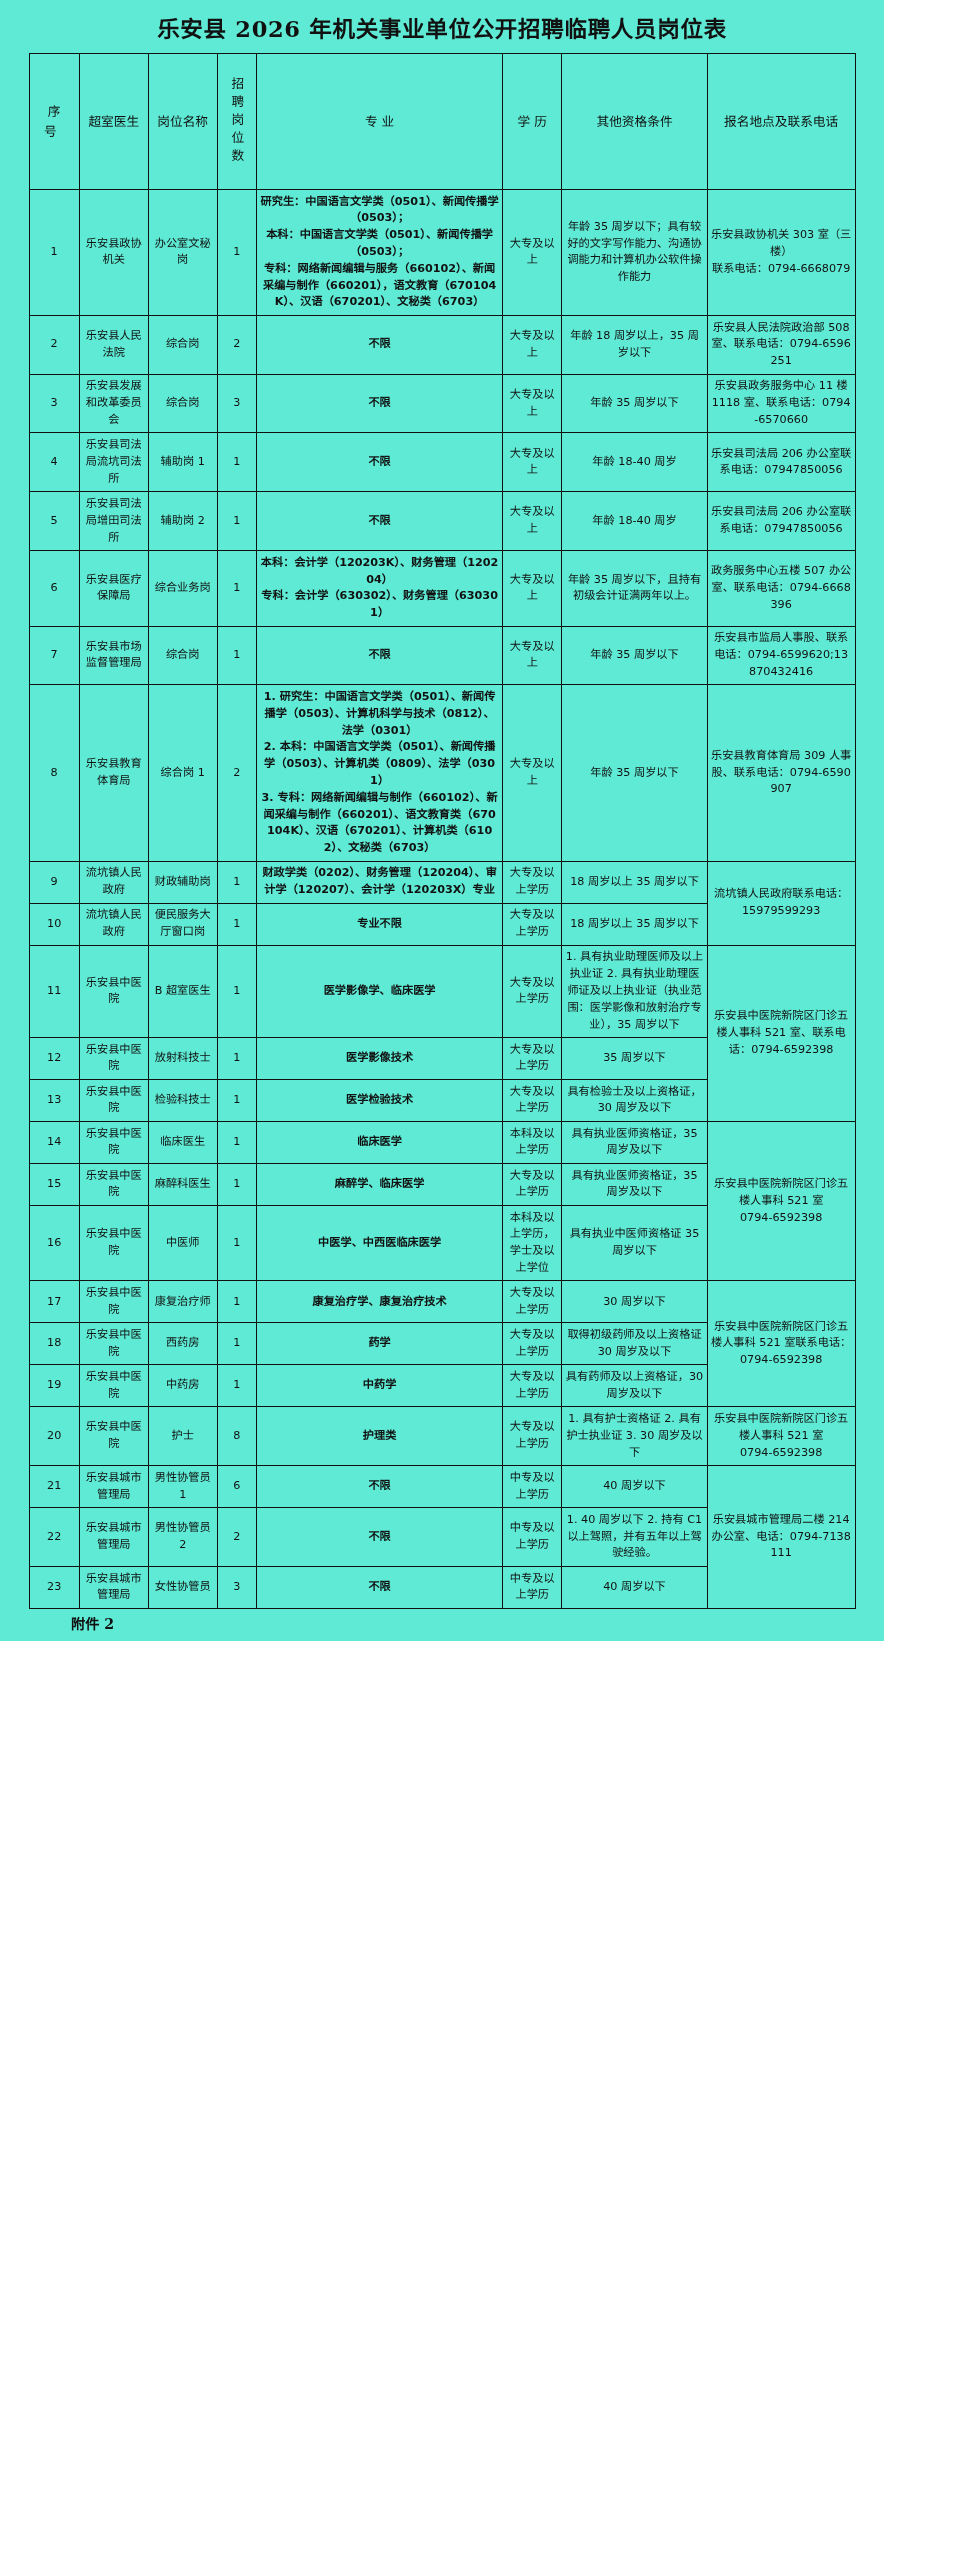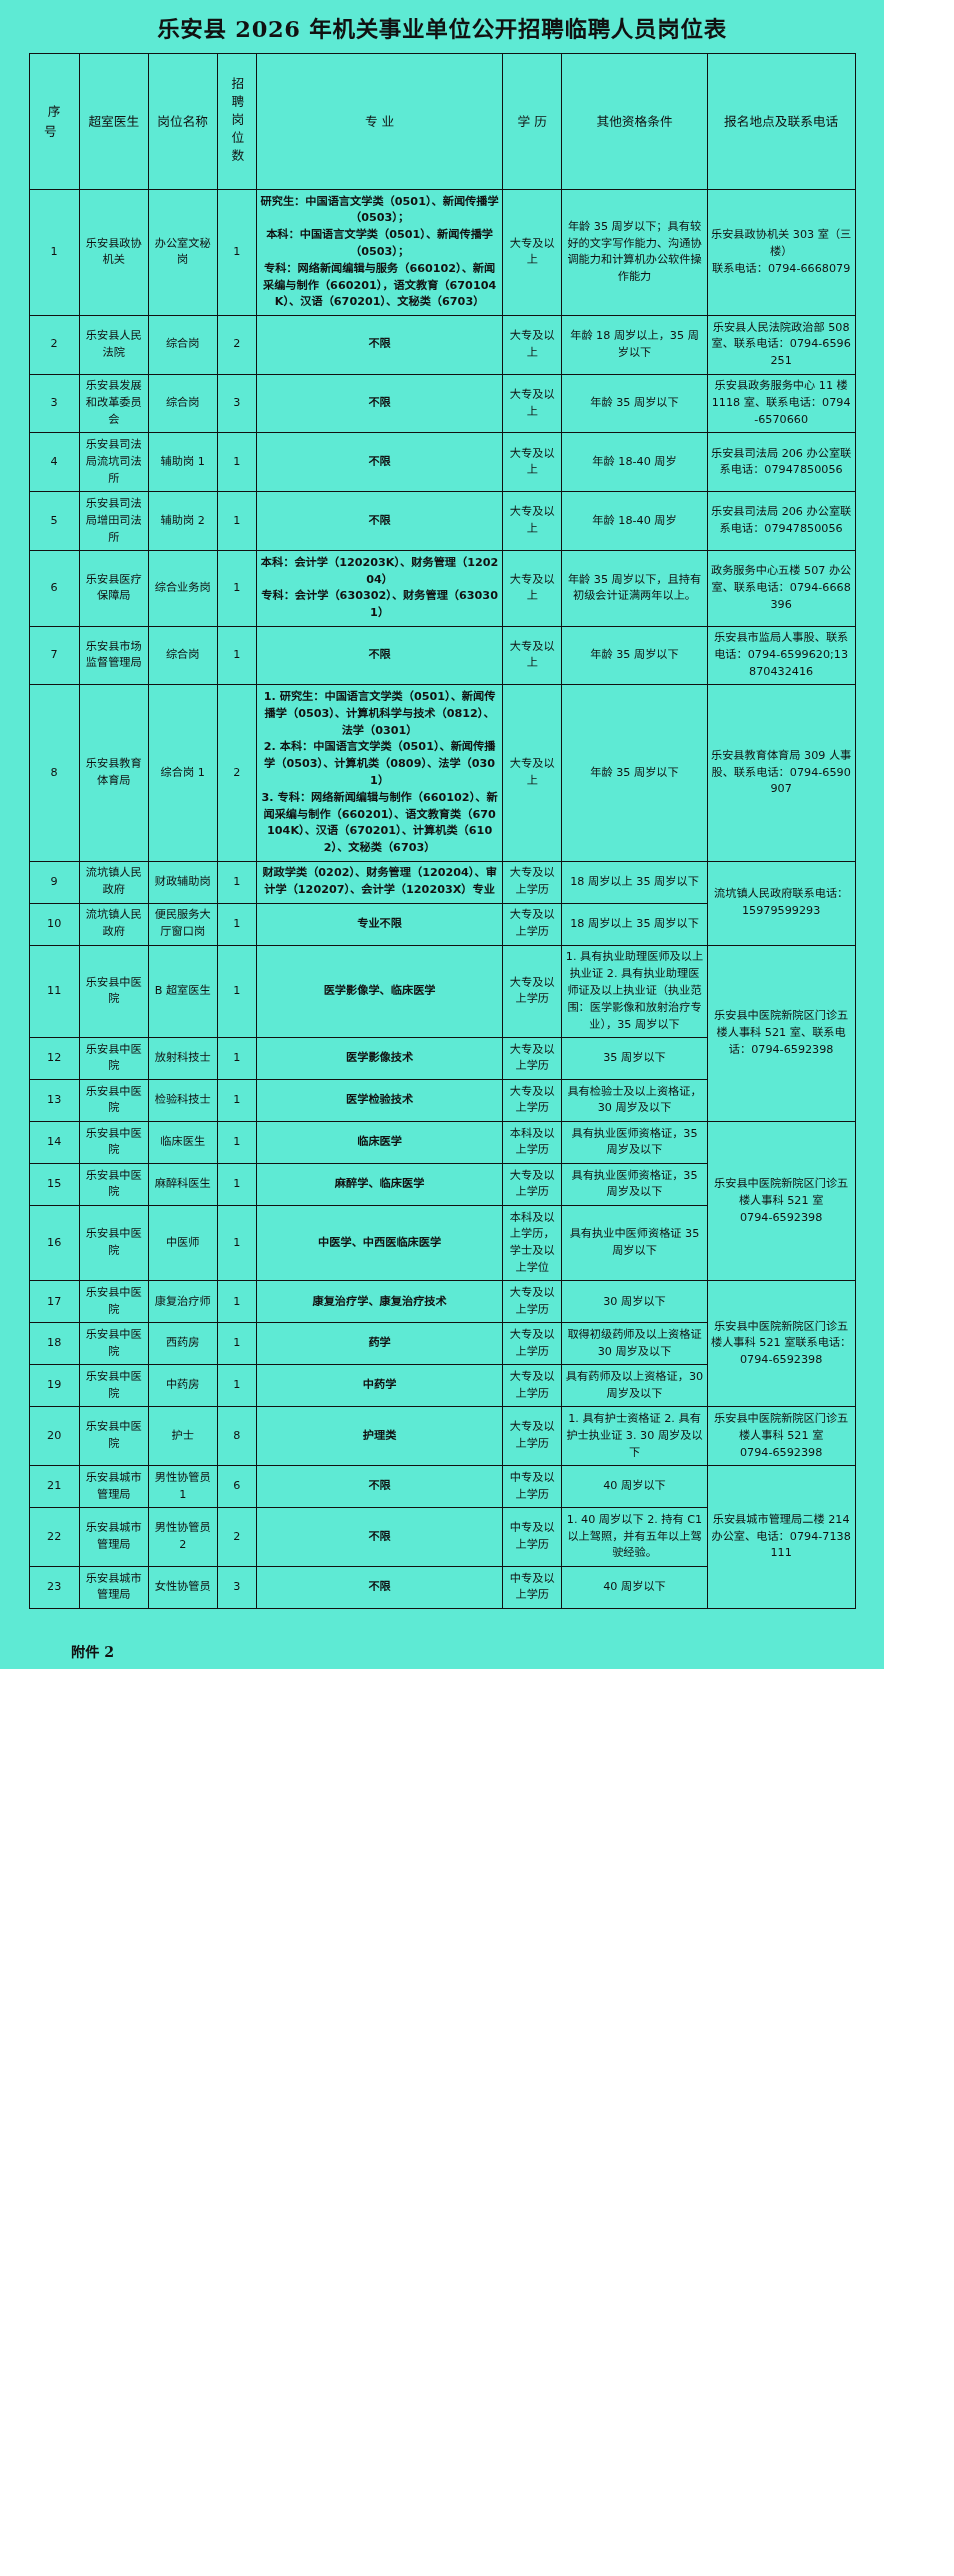--- a/index.html
+++ b/index.html
@@ -78,21 +78,20 @@
   td.other{font-size:10px;line-height:1.5;padding:4.5px 3.7px;margin-left:11px;}
   td.contact{font-size:10px;line-height:1.55;padding:4.5px 3.7px;}
   td.edu{font-size:10px;line-height:1.5;margin-left:8px;}
   td.unit,td.post{font-size:11px;line-height:1.6;}
   td.no,td.cnt{font-size:11.2px;}
   .footer-note{
     padding:4.5px 0 0 71px;
     font-size:14.2px;
     font-weight:bold;
     font-family:"DejaVu Serif","Liberation Serif",serif;
-    margin-top:28px;
   }
 </style>
 </head>
 <body>
 
 <div class="page">
 
   <div class="doc-title">乐安县 2026 年机关事业单位公开招聘临聘人员岗位表</div>
 
   <table class="jobs">

